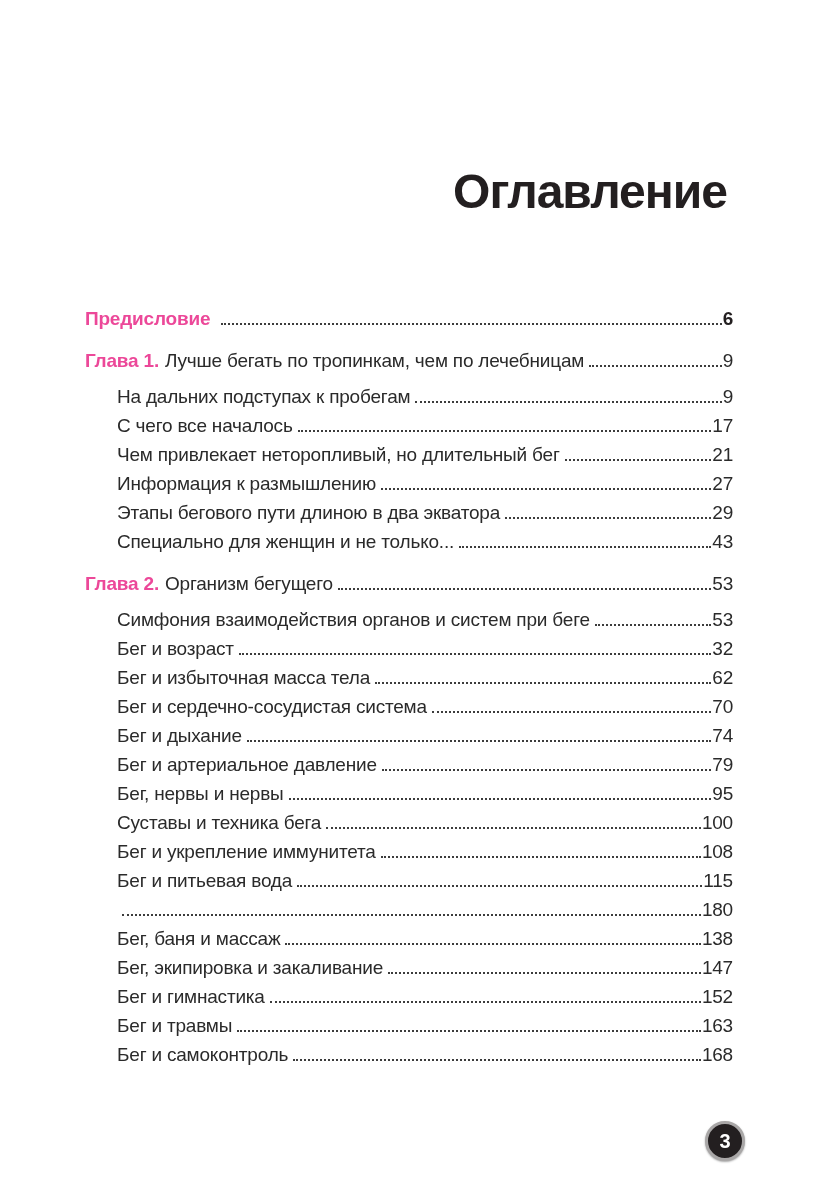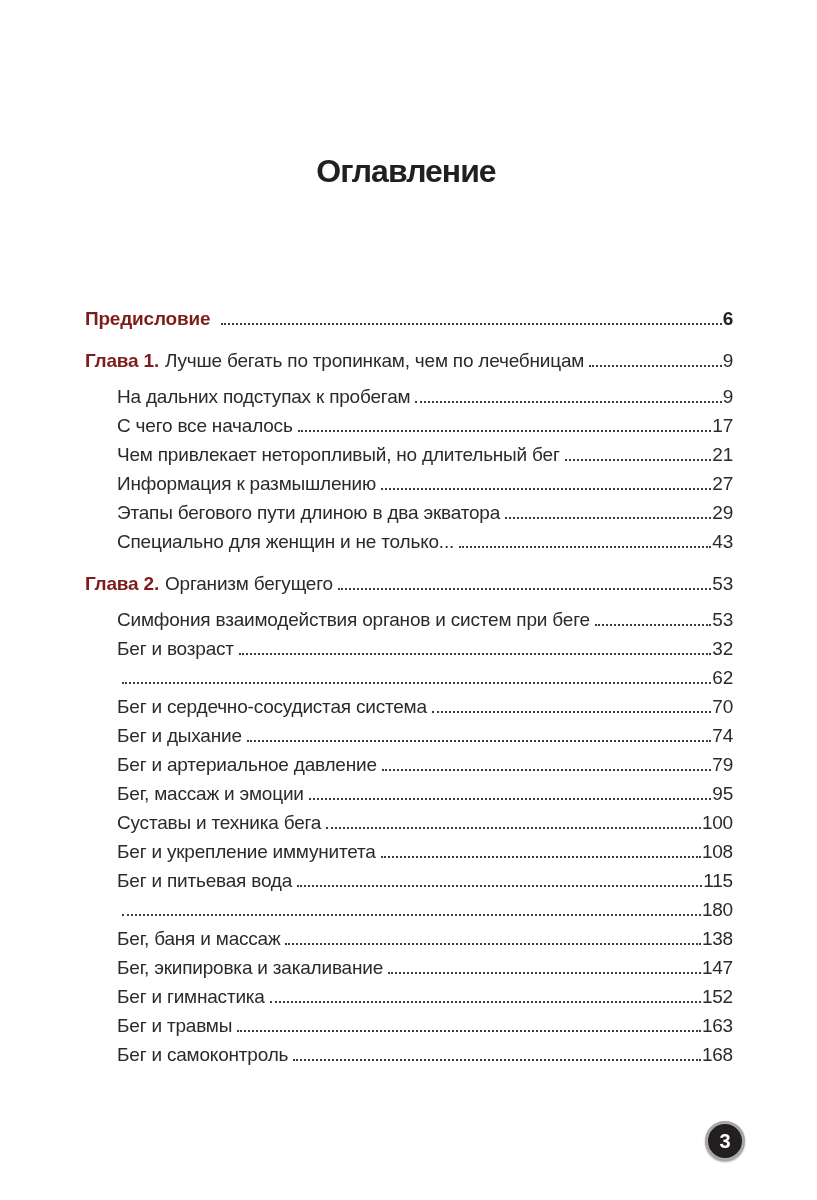--- a/index.html
+++ b/index.html
@@ -8,22 +8,22 @@
     background:#ffffff;
     font-family:"Liberation Sans","DejaVu Sans",sans-serif;
     color:#231f20;
     position:relative;
     overflow:hidden;
   }
   .page { position:absolute; inset:0; }
   .doc-title {
     position:absolute;
     top:132px; left:85px; right:90px;
-    text-align:center;
-    font-size:32px;
+    text-align:right;
+    font-size:48px;
     font-weight:bold;
     letter-spacing:-1px;
     color:#231f20;
   }
   .toc {
     position:absolute;
     top:308px; left:85px; right:84px;
   }
   .toc-row {
     display:flex;
@@ -31,21 +31,21 @@
     height:29px;
     font-size:19px;
     letter-spacing:-0.2px;
     color:#2a2a2a;
     white-space:nowrap;
   }
   .toc-row.level-sub { padding-left:32px;justify-content:space-between; }
   .toc-row.level-chapter { margin-top:13px; margin-bottom:7px; }
   .toc-row.level-top { font-weight:bold; color:#231f20; }
   .toc-row.first { margin-top:0; }
-  .toc-bold { font-weight:bold; color:#7f1d1d; margin-right:6px; }
+  .toc-bold { font-weight:bold; color:#ec4899; margin-right:6px; }
   .toc-leader {
     flex:1 1 auto;
     border-bottom:2px dotted #3c3c3c;
     margin:0 1px 3px 5px;
     min-width:10px;
   }
   .toc-page { font-size:19px; }
   .page-badge {
     position:absolute;
     top:1121px; left:705px;
@@ -119,40 +119,41 @@
         <span class="toc-text">Симфония взаимодействия органов и систем при беге</span>
         <span class="toc-leader"></span>
         <span class="toc-page">53</span>
       </div>
       <div class="toc-row level-sub">
         <span class="toc-text">Бег и возраст</span>
         <span class="toc-leader"></span>
         <span class="toc-page">32</span>
       </div>
       <div class="toc-row level-sub">
+        <span class="toc-text">Бег и избыточная масса тела</span>
         <span class="toc-leader"></span>
         <span class="toc-page">62</span>
       </div>
       <div class="toc-row level-sub">
         <span class="toc-text">Бег и сердечно-сосудистая система</span>
         <span class="toc-leader"></span>
         <span class="toc-page">70</span>
       </div>
       <div class="toc-row level-sub">
         <span class="toc-text">Бег и дыхание</span>
         <span class="toc-leader"></span>
         <span class="toc-page">74</span>
       </div>
       <div class="toc-row level-sub">
         <span class="toc-text">Бег и артериальное давление</span>
         <span class="toc-leader"></span>
         <span class="toc-page">79</span>
       </div>
       <div class="toc-row level-sub">
-        <span class="toc-text">Бег, массаж и эмоции</span>
+        <span class="toc-text">Бег, нервы и нервы</span>
         <span class="toc-leader"></span>
         <span class="toc-page">95</span>
       </div>
       <div class="toc-row level-sub">
         <span class="toc-text">Суставы и техника бега</span>
         <span class="toc-leader"></span>
         <span class="toc-page">100</span>
       </div>
       <div class="toc-row level-sub">
         <span class="toc-text">Бег и укрепление иммунитета</span>

